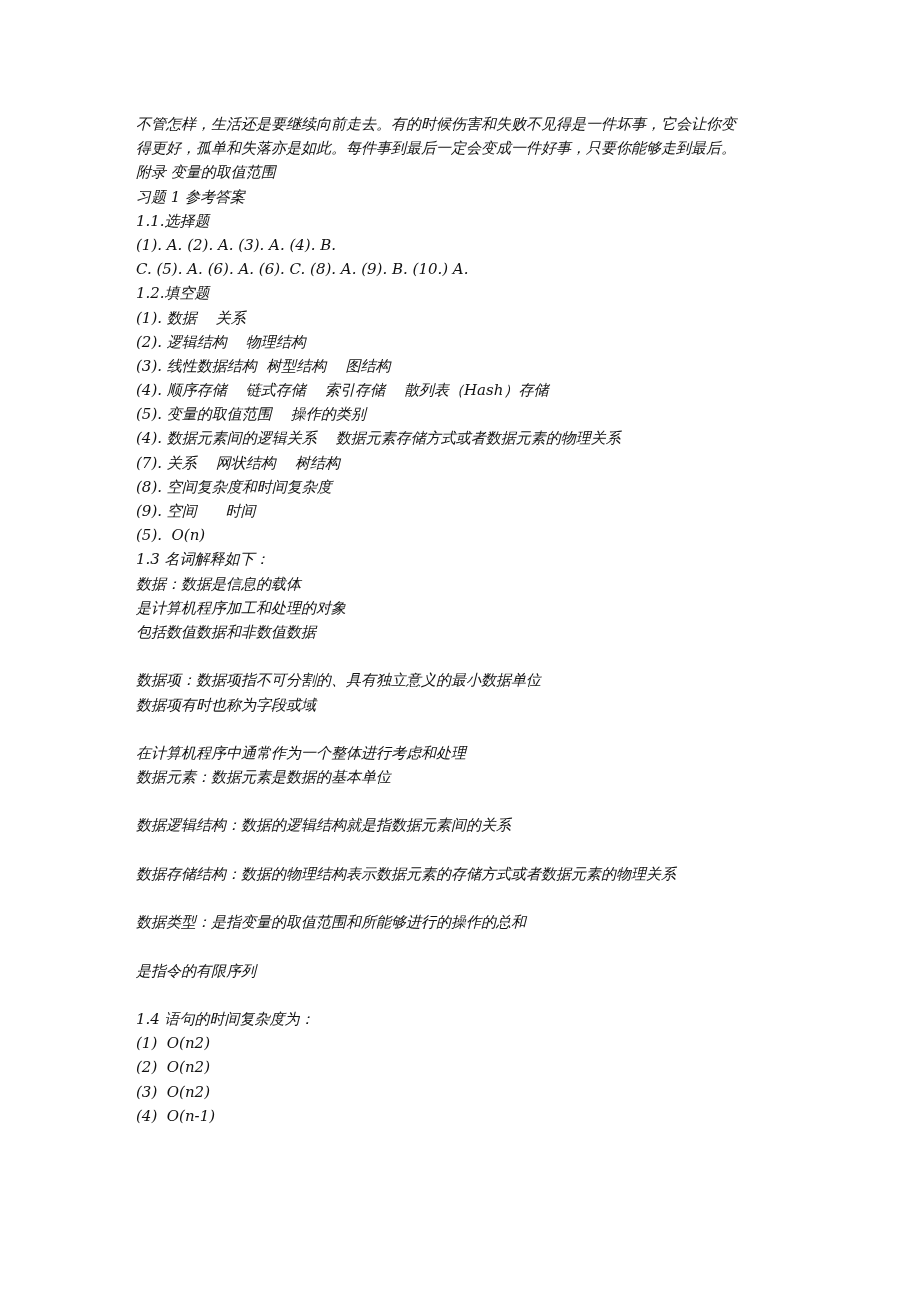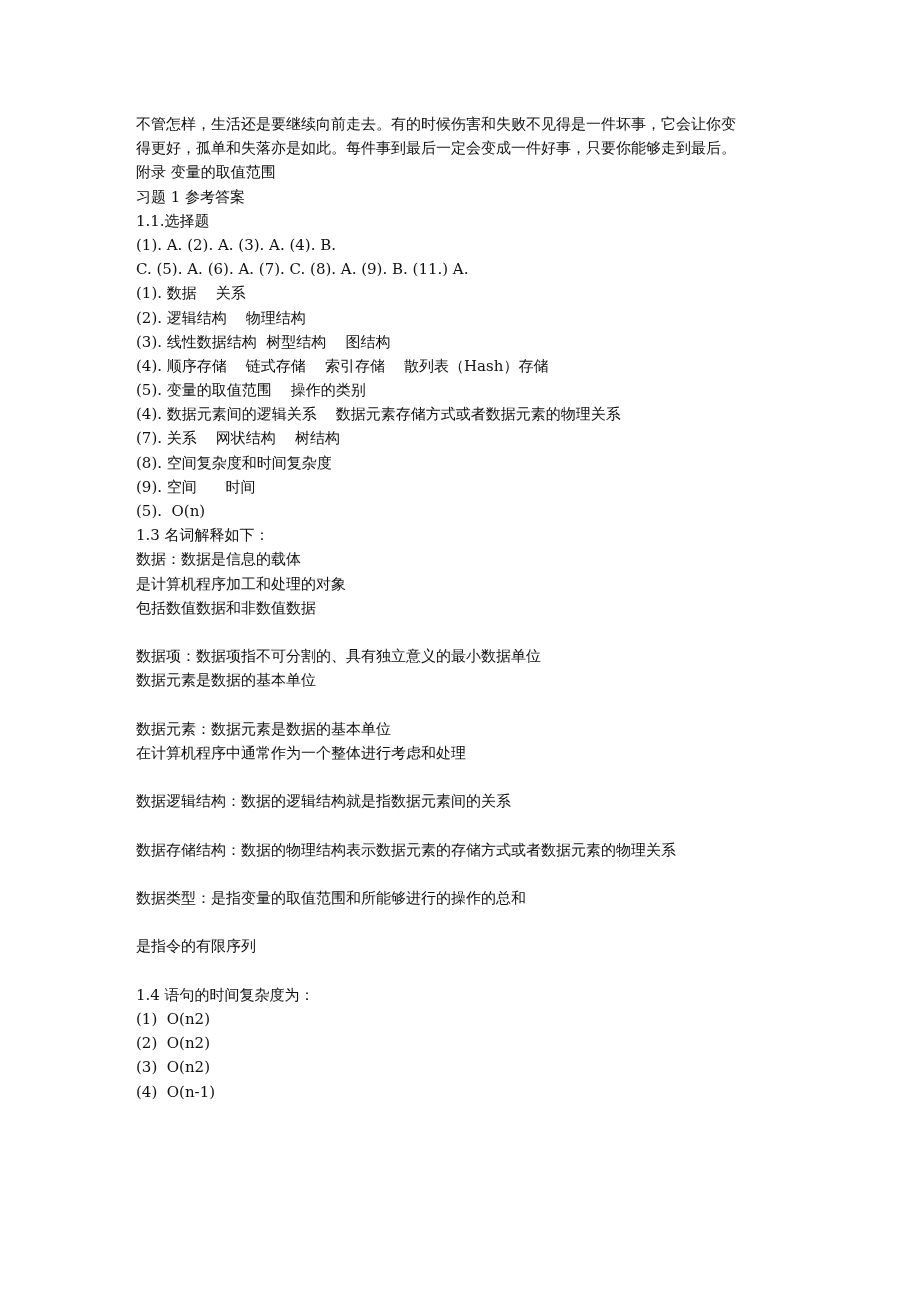--- a/index.html
+++ b/index.html
@@ -21,65 +21,67 @@
       top: 112px;
       width: 660px;
       font-size: 15px;
       line-height: 24.2px;
     }
     .line {
       display: block;
       white-space: pre;
       height: 24.2px;
       overflow: visible;
+      font-style: italic;
     }
     .blank {
       display: block;
       height: 24.2px;
     }
   </style>
 </head>
 <body>
 
 <div class="page">
 
   <span class="line">不管怎样，生活还是要继续向前走去。有的时候伤害和失败不见得是一件坏事，它会让你变</span>
   <span class="line">得更好，孤单和失落亦是如此。每件事到最后一定会变成一件好事，只要你能够走到最后。</span>
 
   <span class="line">附录 变量的取值范围</span>
   <span class="line">习题 1 参考答案</span>
 
   <span class="line">1.1.选择题</span>
   <span class="line">(1). A. (2). A. (3). A. (4). B.</span>
-  <span class="line">C. (5). A. (6). A. (7). C. (8). A. (9). B. (11.) A.</span>
+  <span class="line">C. (5). A. (6). A. (6). C. (8). A. (9). B. (10.) A.</span>
 
+  <span class="line">1.2.填空题</span>
   <span class="line">(1). 数据    关系</span>
   <span class="line">(2). 逻辑结构    物理结构</span>
   <span class="line">(3). 线性数据结构  树型结构    图结构</span>
   <span class="line">(4). 顺序存储    链式存储    索引存储    散列表（Hash）存储</span>
   <span class="line">(5). 变量的取值范围    操作的类别</span>
   <span class="line">(4). 数据元素间的逻辑关系    数据元素存储方式或者数据元素的物理关系</span>
   <span class="line">(7). 关系    网状结构    树结构</span>
   <span class="line">(8). 空间复杂度和时间复杂度</span>
   <span class="line">(9). 空间      时间</span>
   <span class="line">(5).  O(n)</span>
 
   <span class="line">1.3 名词解释如下：</span>
 
   <span class="line">数据：数据是信息的载体</span>
   <span class="line">是计算机程序加工和处理的对象</span>
   <span class="line">包括数值数据和非数值数据</span>
   <span class="blank"></span>
 
   <span class="line">数据项：数据项指不可分割的、具有独立意义的最小数据单位</span>
-  <span class="line">数据元素是数据的基本单位</span>
+  <span class="line">数据项有时也称为字段或域</span>
   <span class="blank"></span>
 
+  <span class="line">在计算机程序中通常作为一个整体进行考虑和处理</span>
   <span class="line">数据元素：数据元素是数据的基本单位</span>
-  <span class="line">在计算机程序中通常作为一个整体进行考虑和处理</span>
   <span class="blank"></span>
 
   <span class="line">数据逻辑结构：数据的逻辑结构就是指数据元素间的关系</span>
   <span class="blank"></span>
 
   <span class="line">数据存储结构：数据的物理结构表示数据元素的存储方式或者数据元素的物理关系</span>
   <span class="blank"></span>
 
   <span class="line">数据类型：是指变量的取值范围和所能够进行的操作的总和</span>
   <span class="blank"></span>

